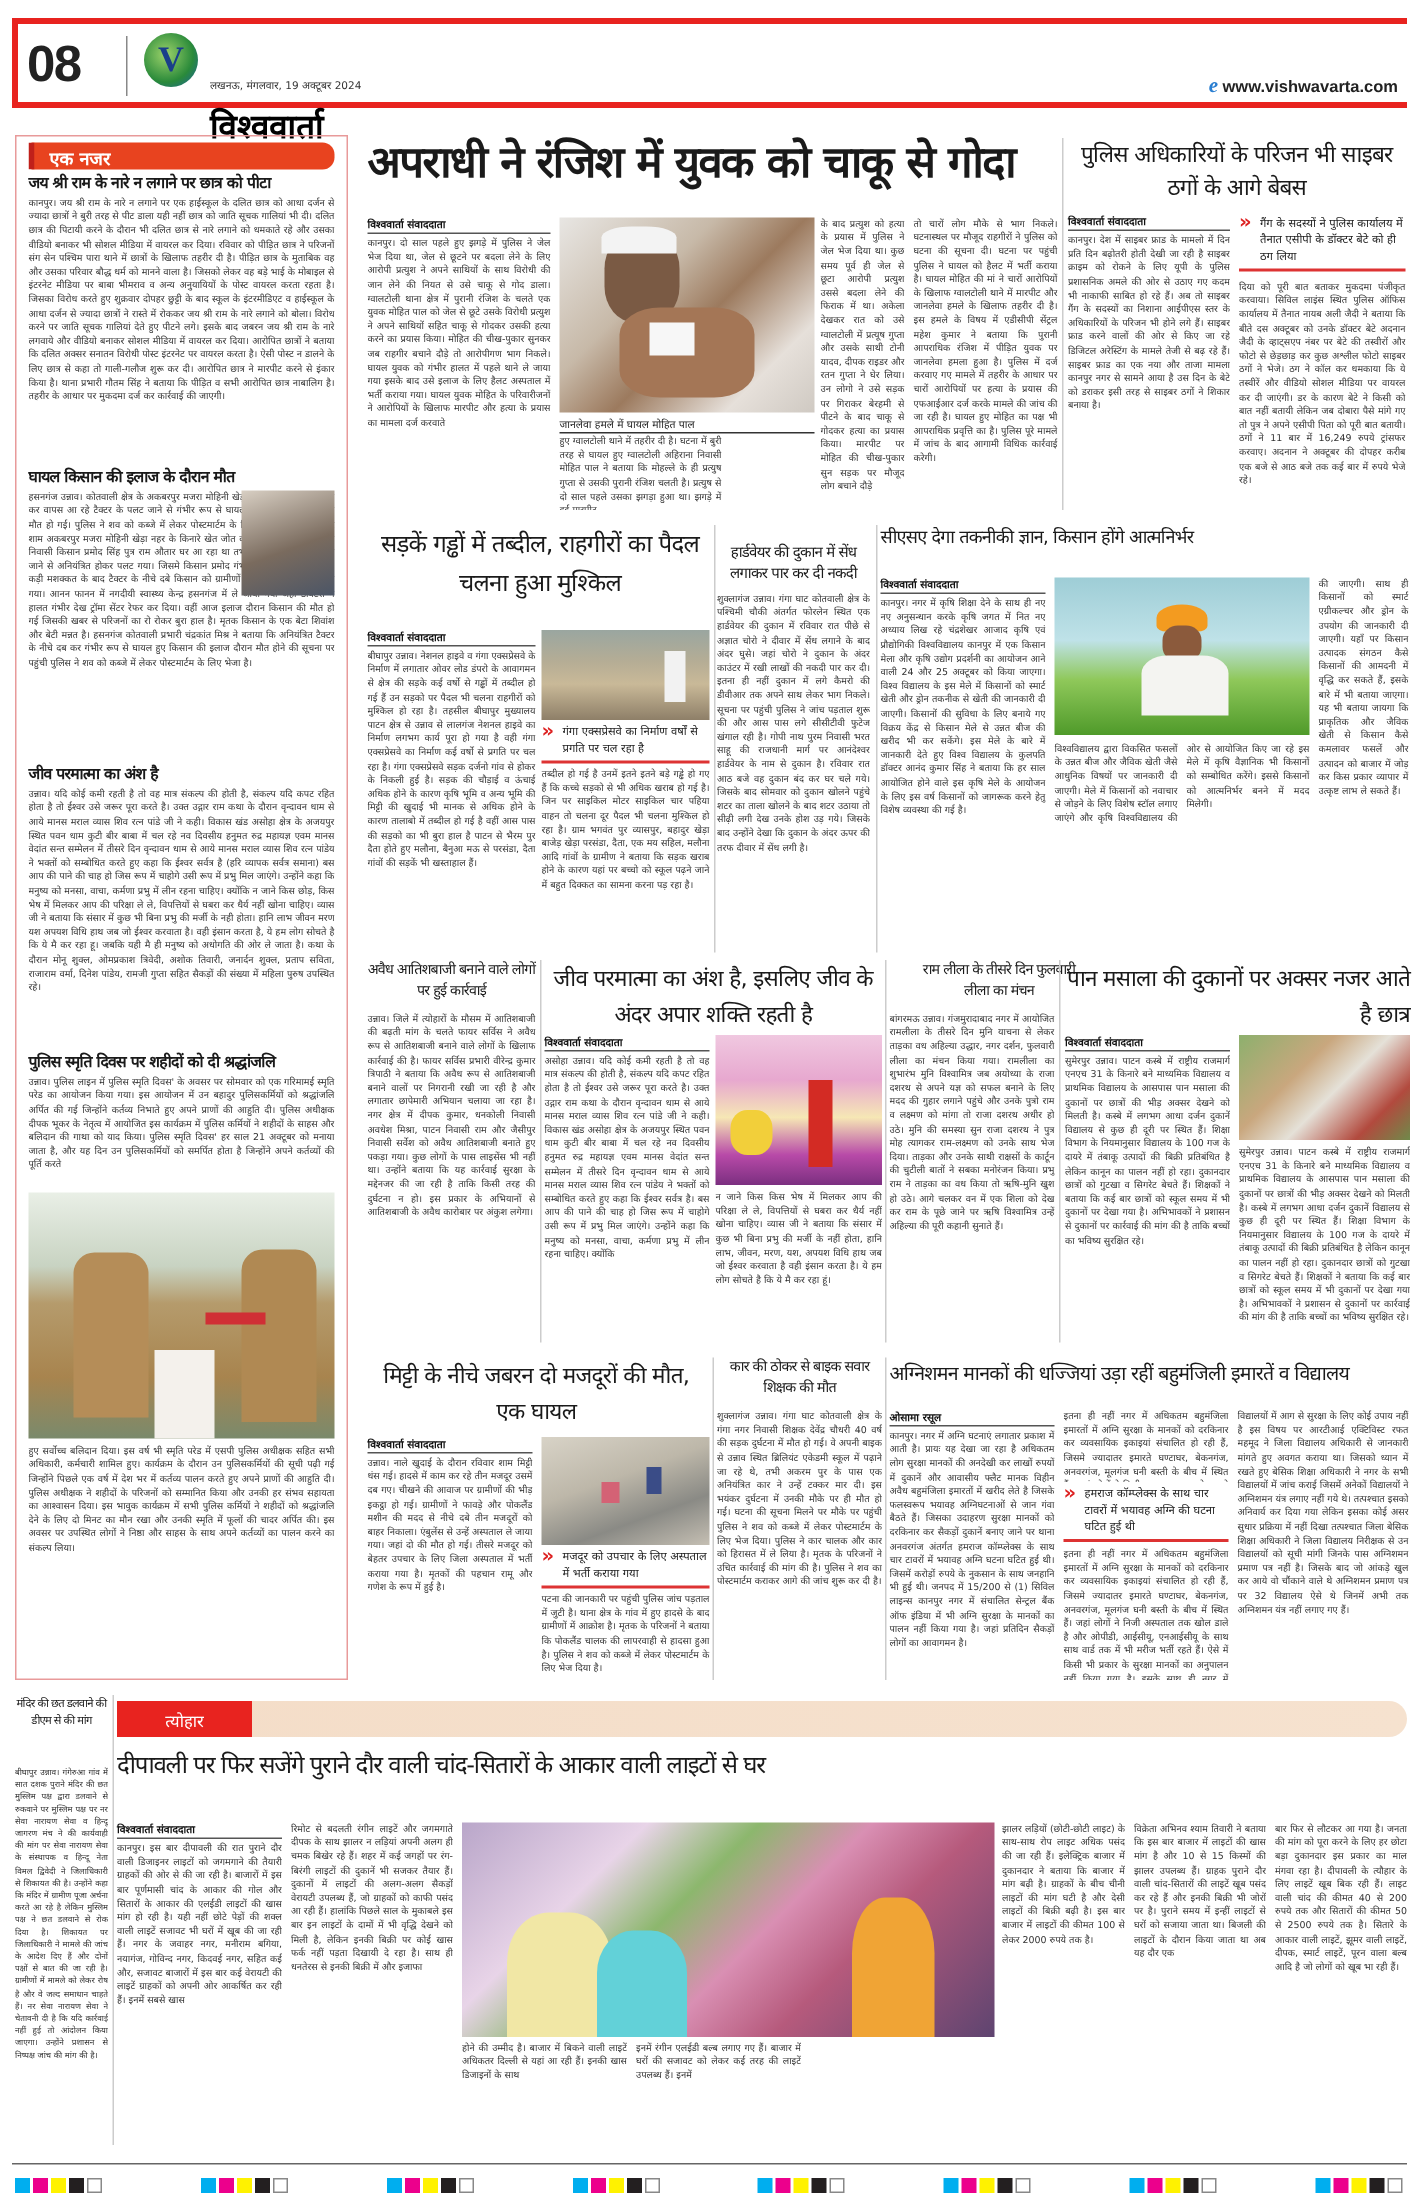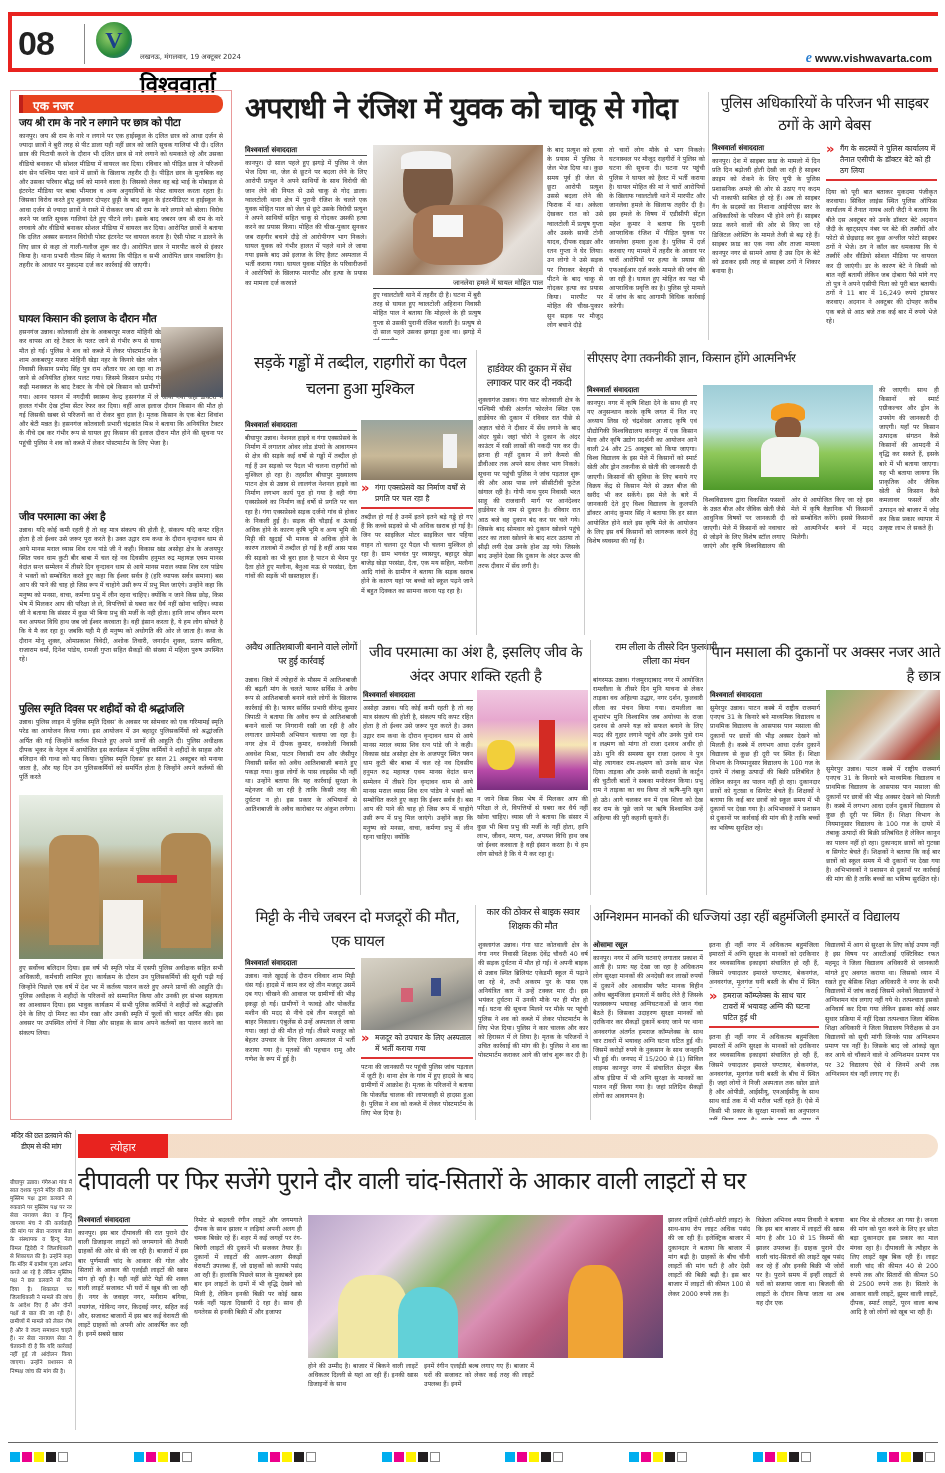--- a/index.html
+++ b/index.html
@@ -3,21 +3,21 @@
 <meta charset="utf-8">
 <style>
   * { box-sizing: border-box; margin: 0; padding: 0; }
   html, body { width: 945px; height: 1473px; background: #fff; overflow: hidden; }
   body { position: relative; font-family: "DejaVu Sans", sans-serif; color: #222; }
   .abs { position: absolute; }
   .txt { font-size: 6.3px; line-height: 9.2px; color: #333; text-align: justify; overflow: hidden; }
   .byline { font-size: 7px; font-weight: bold; color: #111; border-bottom: 1px solid #555; padding-bottom: 1px; margin-bottom: 2px; }
   .hl { font-family: "DejaVu Sans", sans-serif; font-weight: bold; color: #1a1a1a; line-height: 1.15; letter-spacing: -0.5px; }
   .photo { background: #bbb; overflow: hidden; position: absolute; }
-  .caption { font-size: 7px; color: #222; border-bottom: 1px solid #333; padding: 1px 0; text-align: right; }
+  .caption { font-size: 7px; color: #222; border-bottom: 1px solid #333; padding: 1px 0; }
   .pull { font-size: 9px; color: #222; line-height: 13px; padding-left: 14px; position: relative; border-bottom: 2px solid #d33; padding-bottom: 3px; }
   .pull .arr { position: absolute; left: 0; top: 0; color: #d22; font-weight: bold; font-size: 13px; }
   .col-rule { position: absolute; width: 1px; background: #ccc; }
   .cmyk { display: flex; gap: 2px; align-items: center; }
   .cmyk span { width: 10px; height: 10px; display: inline-block; }
 </style>
 </head>
 <body>
 
 <div class="abs" style="left:8px;top:12px;width:930px;height:60px;border-top:4px solid #e8231f;border-left:4px solid #e8231f;border-bottom:4px solid #e8231f;">
@@ -193,21 +193,21 @@
 </div>
 
 <div class="abs hl" style="left:10px;top:1130px;width:62px;font-size:7.5px;text-align:center;font-weight:normal;line-height:11px;">मंदिर की छत डलवाने की डीएम से की मांग</div>
 <div class="abs txt" style="left:10px;top:1178px;width:62px;height:250px;font-size:5.5px;line-height:8.2px;">बीघापुर उन्नाव। गंगेरुआ गांव में सात दशक पुराने मंदिर की छत मुस्लिम पक्ष द्वारा डलवाने से रुकवाने पर मुस्लिम पक्ष पर नर सेवा नारायण सेवा व हिन्दू जागरण मंच ने की कार्यवाही की मांग पर सेवा नारायण सेवा के संस्थापक व हिन्दू नेता विमल द्विवेदी ने जिलाधिकारी से शिकायत की है। उन्होंने कहा कि मंदिर में ग्रामीण पूजा अर्चना करते आ रहे है लेकिन मुस्लिम पक्ष ने छत डलवाने से रोक दिया है। शिकायत पर जिलाधिकारी ने मामले की जांच के आदेश दिए हैं और दोनों पक्षों से बात की जा रही है। ग्रामीणों में मामले को लेकर रोष है और वे जल्द समाधान चाहते हैं। नर सेवा नारायण सेवा ने चेतावनी दी है कि यदि कार्रवाई नहीं हुई तो आंदोलन किया जाएगा। उन्होंने प्रशासन से निष्पक्ष जांच की मांग की है।</div>
 
 <div class="abs" style="left:78px;top:1134px;width:860px;height:24px;background:linear-gradient(90deg,#f4ddc8,#f6e2cf);border-radius:0 12px 12px 0;">
   <div class="abs" style="left:0;top:0;width:90px;height:24px;background:#e8231f;color:#fff;font-size:11px;display:flex;align-items:center;justify-content:center;">
     <span>त्योहार</span>
   </div>
 </div>
-<div class="abs hl" style="left:78px;top:1168px;width:860px;font-size:24px;font-weight:normal;letter-spacing:-0.8px;white-space:nowrap;">दीपावली पर फिर सजेंगे पुराने दौर वाली चांद-सितारों के आकार वाली लाइटों से घर</div>
+<div class="abs hl" style="left:78px;top:1168px;width:860px;font-size:16px;font-weight:normal;letter-spacing:-0.8px;white-space:nowrap;">दीपावली पर फिर सजेंगे पुराने दौर वाली चांद-सितारों के आकार वाली लाइटों से घर</div>
 <div class="abs" style="left:78px;top:1215px;width:860px;height:200px;">
   <div class="abs" style="left:0;top:0;width:110px;">
     <div class="byline">विश्ववार्ता संवाददाता</div>
     <div class="txt" style="height:190px;">कानपुर। इस बार दीपावली की रात पुराने दौर वाली डिजाइनर लाइटों को जगमगाने की तैयारी ग्राहकों की ओर से की जा रही है। बाजारों में इस बार पूर्णमासी चांद के आकार की गोल और सितारों के आकार की एलईडी लाइटों की खास मांग हो रही है। यही नहीं छोटे पेड़ों की शक्ल वाली लाइटें सजावट भी घरों में खूब की जा रही हैं। नगर के जवाहर नगर, मनीराम बगिया, नयागंज, गोविन्द नगर, किदवई नगर, सहित कई और, सजावट बाजारों में इस बार कई वेरायटी की लाइटें ग्राहकों को अपनी ओर आकर्षित कर रही हैं। इनमें सबसे खास</div>
   </div>
   <div class="abs txt" style="left:116px;top:0;width:108px;height:200px;">रिमोट से बदलती रंगीन लाइटें और जगमगाते दीपक के साथ झालर न लड़ियां अपनी अलग ही चमक बिखेर रहे हैं। शहर में कई जगहों पर रंग-बिरंगी लाइटों की दुकानें भी सजकर तैयार हैं। दुकानों में लाइटों की अलग-अलग सैकड़ों वेरायटी उपलब्ध हैं, जो ग्राहकों को काफी पसंद आ रही हैं। हालांकि पिछले साल के मुकाबले इस बार इन लाइटों के दामों में भी वृद्धि देखने को मिली है, लेकिन इनकी बिक्री पर कोई खास फर्क नहीं पड़ता दिखायी दे रहा है। साथ ही धनतेरस से इनकी बिक्री में और इजाफा</div>
   <div class="photo" style="left:230px;top:0;width:355px;height:143px;background:linear-gradient(135deg,#b9a6c9 0%,#e8d4e8 25%,#8cb76d 40%,#d98fb3 55%,#b65a7c 70%,#5e4470 100%);">
     <div style="position:absolute;left:30px;top:60px;width:70px;height:83px;background:#f1e7a5;border-radius:40% 40% 0 0;"></div>
     <div style="position:absolute;left:90px;top:72px;width:60px;height:71px;background:#62d1d8;border-radius:40% 40% 0 0;"></div>
     <div style="position:absolute;right:40px;top:50px;width:55px;height:93px;background:#f0a435;border-radius:40% 40% 0 0;"></div>

